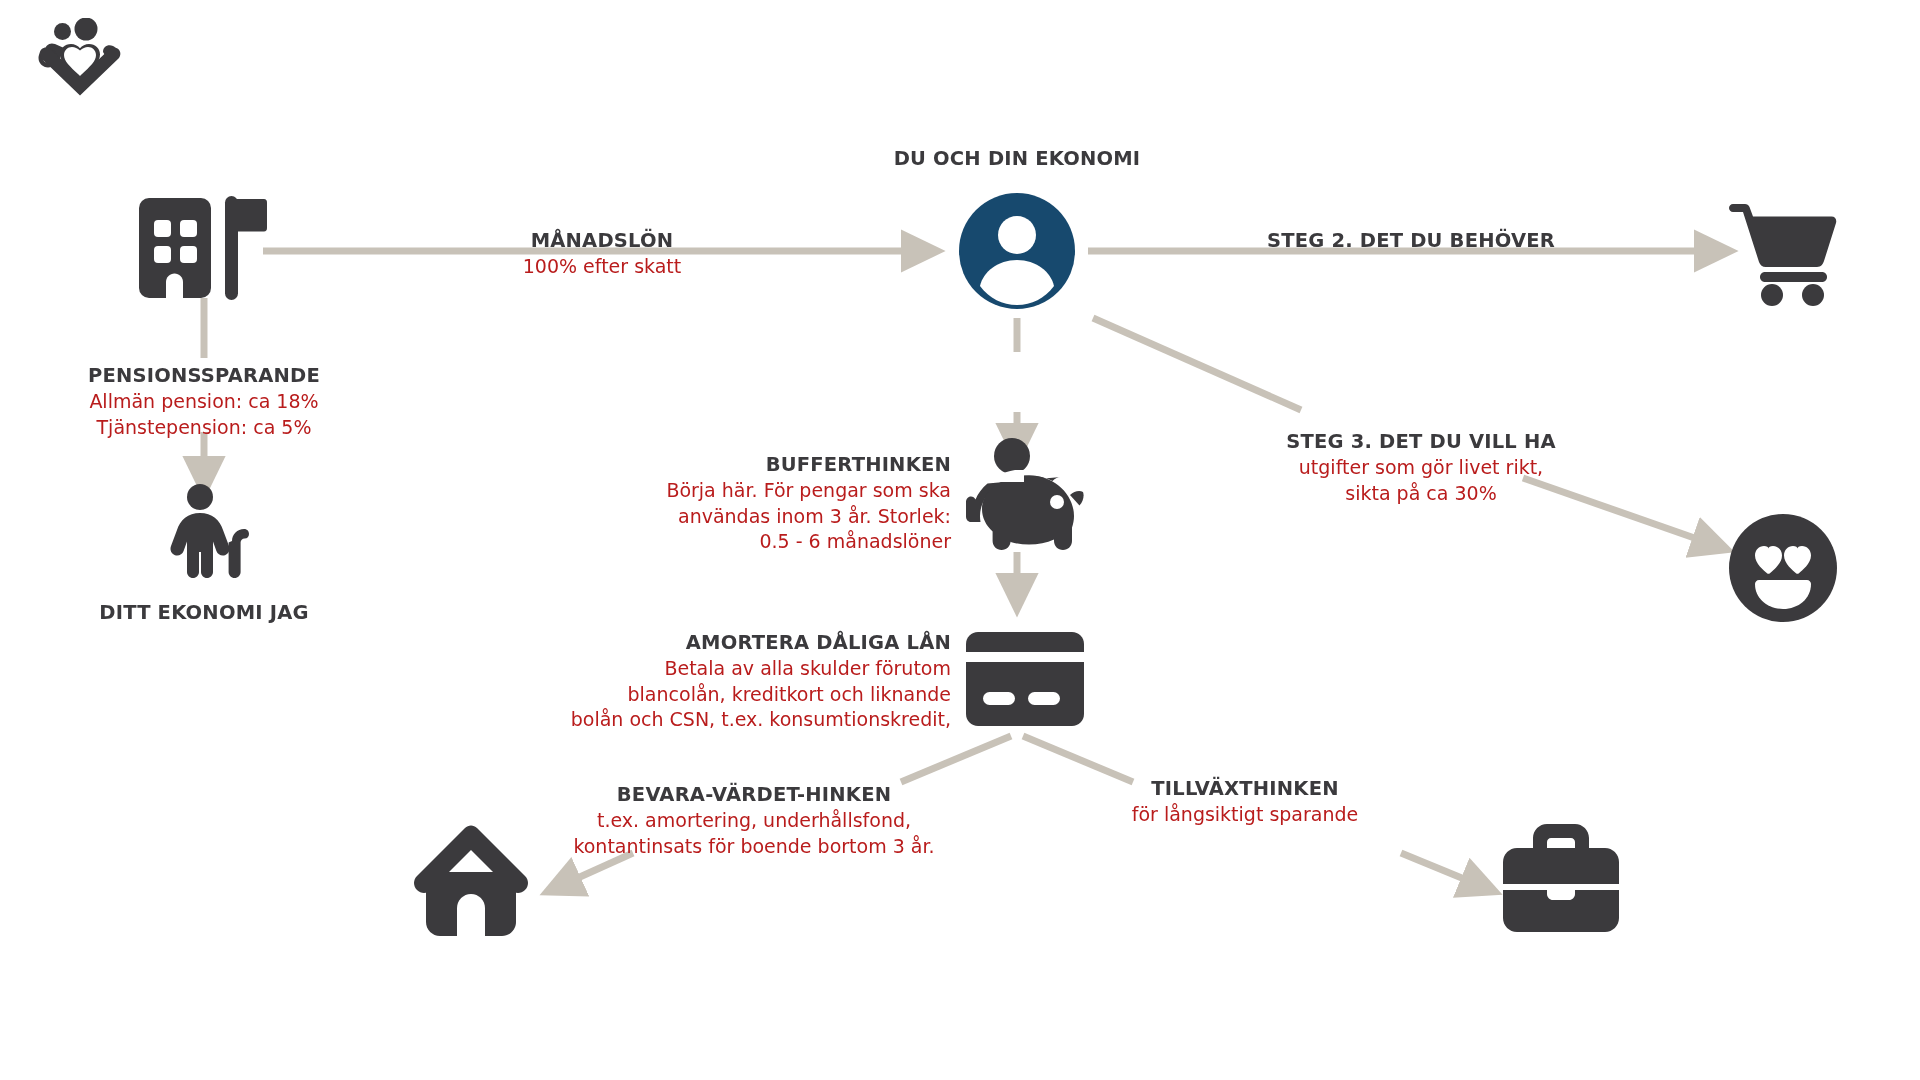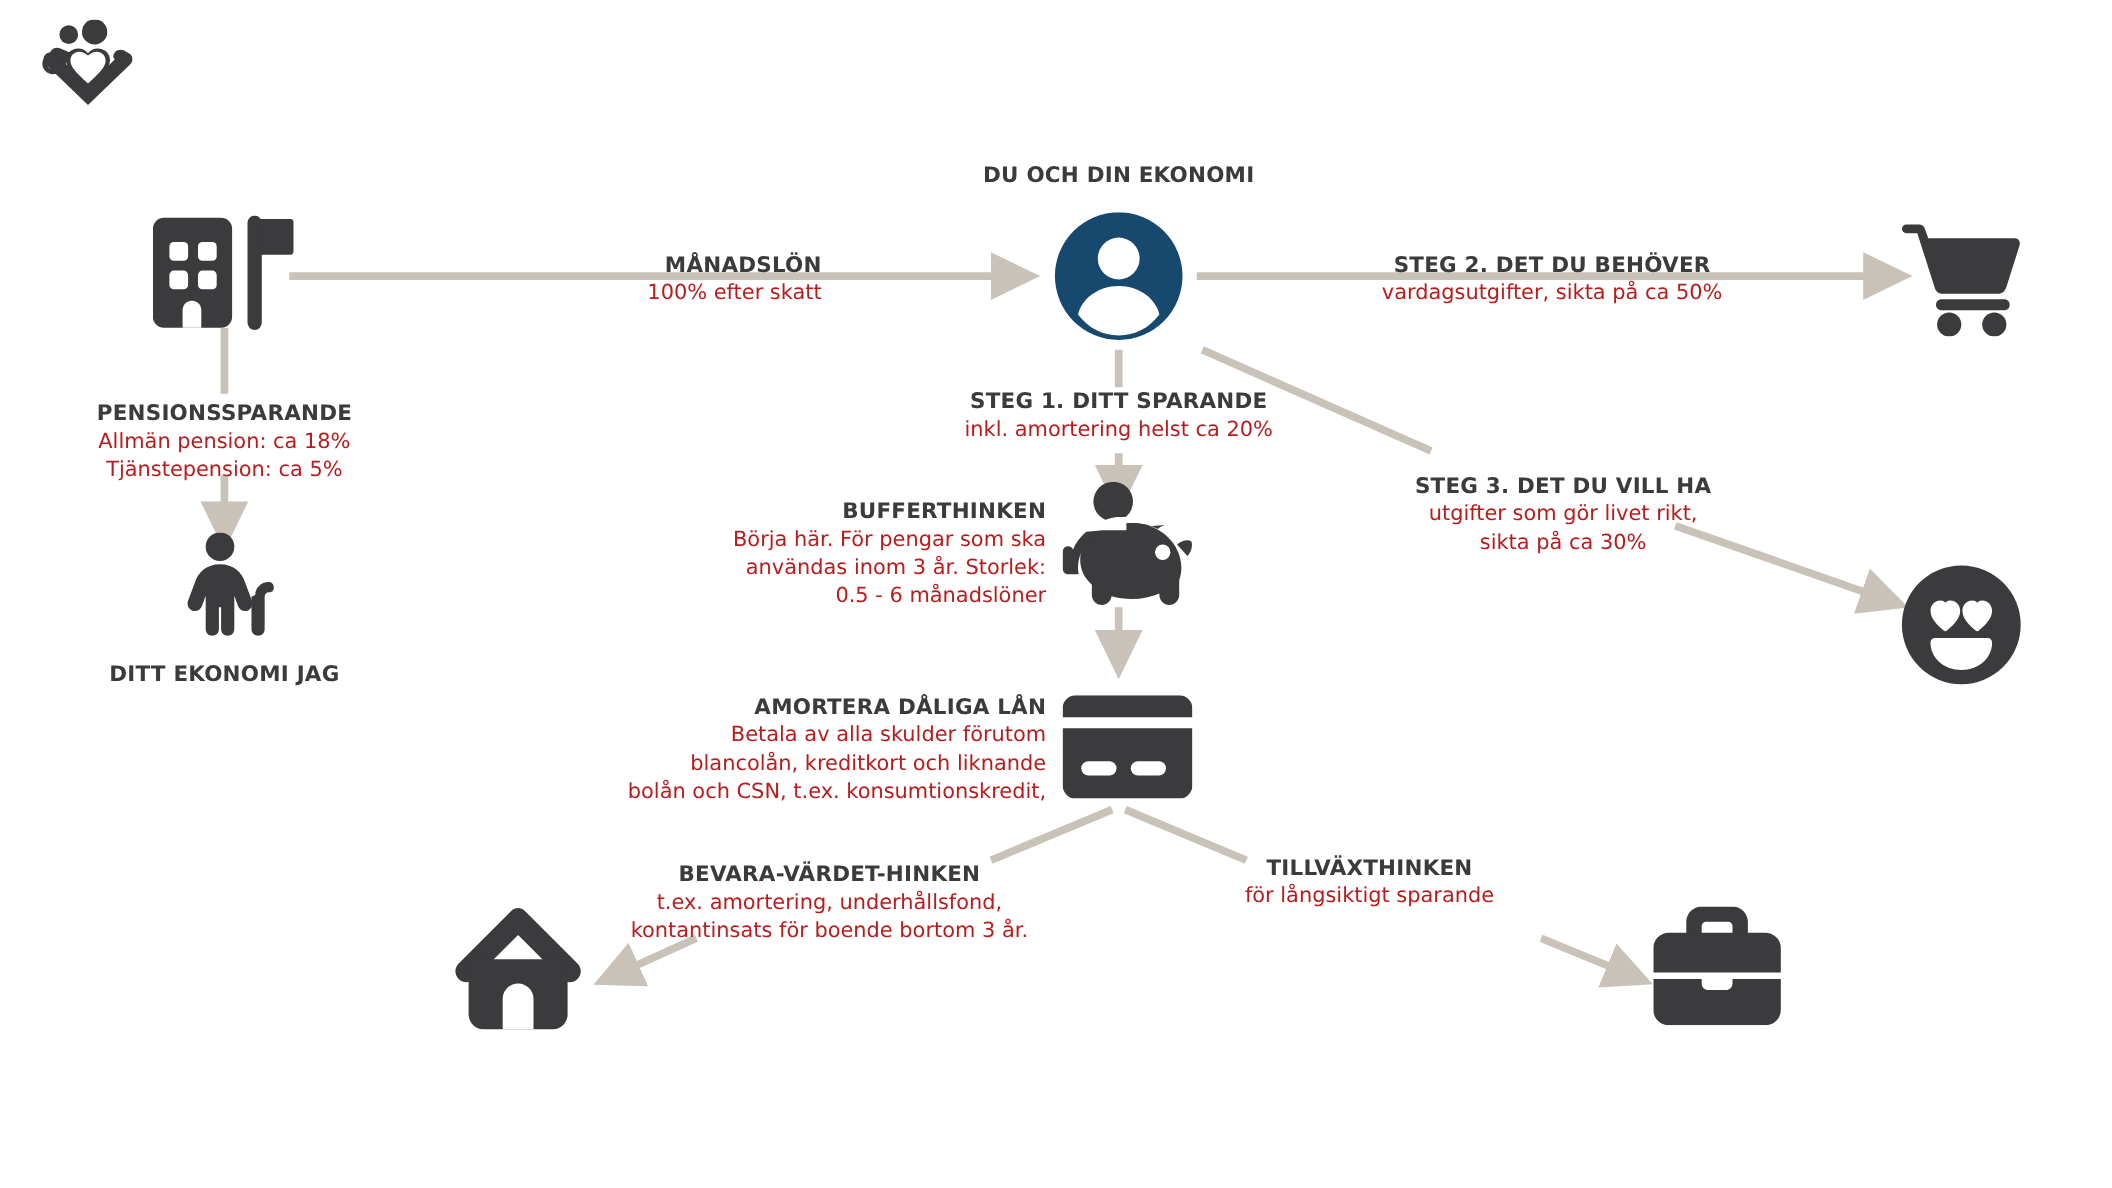--- a/index.html
+++ b/index.html
@@ -131,21 +131,21 @@
       <g fill="#ffffff">
         <rect x="15" y="24" width="17" height="17" rx="4"></rect>
         <rect x="41" y="24" width="17" height="17" rx="4"></rect>
         <rect x="15" y="50" width="17" height="17" rx="4"></rect>
         <rect x="41" y="50" width="17" height="17" rx="4"></rect>
         <path d="M27,102 L27,86 C27,81.3 30.8,77.5 35.5,77.5 C40.2,77.5 44,81.3 44,86 L44,102 Z"></path>
       </g>
     </svg>
   </div>
 
-  <div class="label-block center-txt" style="left:446px; top:228px; width:290px;text-align:right;">
+  <div class="label-block center-txt" style="left:446px; top:228px; width:290px;">
     <div class="lbl-title">MÅNADSLÖN</div>
     <div class="lbl-sub">100% efter skatt</div>
   </div>
 
   <div class="label-block center-txt" style="left:43px; top:363px; width:300px;">
     <div class="lbl-title">PENSIONSSPARANDE</div>
     <div class="lbl-sub">Allmän pension: ca 18%</div>
     <div class="lbl-sub">Tjänstepension: ca 5%</div>
   </div>
 
@@ -157,21 +157,20 @@
         <path d="M63,57 C63,50.4 68.4,45 75,45 C78.5,45 80,47.5 80,50 C80,52.5 78.4,54.5 75.6,54.5 C73.3,54.5 71.6,56.3 71.6,58.5 L71.6,88 C71.6,91.3 68.9,94 65.6,94 C62.3,94 59.6,91.3 59.6,88 L59.6,58.5 Z"></path>
       </g>
     </svg>
   </div>
   <div class="label-block center-txt" style="left:43px; top:600px; width:300px;">
     <div class="lbl-title">DITT EKONOMI JAG</div>
   </div>
 
   <div class="label-block center-txt" style="left:1200px; top:228px; width:400px;">
     <div class="lbl-title">STEG 2. DET DU BEHÖVER</div>
-    <div class="lbl-sub">vardagsutgifter, sikta på ca 50%</div>
   </div>
   <div class="node" style="left:1718px; top:196px;">
     <svg width="110" height="110" viewBox="0 0 110 110" xmlns="http://www.w3.org/2000/svg">
       <g class="icon-dark">
         <path d="M4,8 C1.8,8 0,9.8 0,12 C0,14.2 1.8,16 4,16 L14,16 L30,66 C31,69 33.5,71 36.8,71 L88,71 C92,71 94,68 95,65 L107,27 C108,23.5 106,20.5 102.5,20.5 L24,20.5 L20.5,11 C19.7,9.2 18,8 16,8 Z"></path>
         <path d="M36,76 C33,76 31,78.2 31,81 C31,83.8 33,86 36,86 L93,86 C96,86 98,83.8 98,81 C98,78.2 96,76 93,76 Z"></path>
         <circle cx="43" cy="99" r="11"></circle>
         <circle cx="84" cy="99" r="11"></circle>
       </g>
     </svg>
@@ -186,24 +185,20 @@
     <svg width="112" height="112" viewBox="0 0 112 112" xmlns="http://www.w3.org/2000/svg">
       <circle cx="56" cy="56" r="54" class="icon-dark"></circle>
       <g fill="#ffffff">
         <path d="M37,34 C32,34 28,38 28,43.4 C28,51.5 37,58.5 40,61.2 C40.9,62 42,62 42.9,61.2 C45.9,58.5 55,51.5 55,43.4 C55,38 51,34 46,34 C43.2,34 41.4,35.4 41.5,36.6 C41.6,35.4 39.8,34 37,34 Z"></path>
         <path d="M66,34 C61,34 57,38 57,43.4 C57,51.5 66,58.5 69,61.2 C69.9,62 71,62 71.9,61.2 C74.9,58.5 84,51.5 84,43.4 C84,38 80,34 75,34 C72.2,34 70.4,35.4 70.5,36.6 C70.6,35.4 68.8,34 66,34 Z"></path>
         <path d="M28,72 C28,69.8 29.8,68 32,68 L80,68 C82.2,68 84,69.8 84,72 C84,86.4 71.5,97 56,97 C40.5,97 28,86.4 28,72 Z"></path>
       </g>
     </svg>
   </div>
 
-  <div class="label-block center-txt" style="left:806px; top:352px; width:400px;">
-    <div class="lbl-title">STEG 1. DITT SPARANDE</div>
-    <div class="lbl-sub">inkl. amortering helst ca 20%</div>
-  </div>
 
   <div class="label-block right-txt" style="left:600px; top:452px; width:340px;">
     <div class="lbl-title">BUFFERTHINKEN</div>
     <div class="lbl-sub">Börja här. För pengar som ska</div>
     <div class="lbl-sub">användas inom 3 år. Storlek:</div>
     <div class="lbl-sub">0.5 - 6 månadslöner</div>
   </div>
   <div class="node" style="left:955px; top:438px;">
     <svg width="118" height="114" viewBox="0 0 118 114" xmlns="http://www.w3.org/2000/svg">
       <g class="icon-dark">

